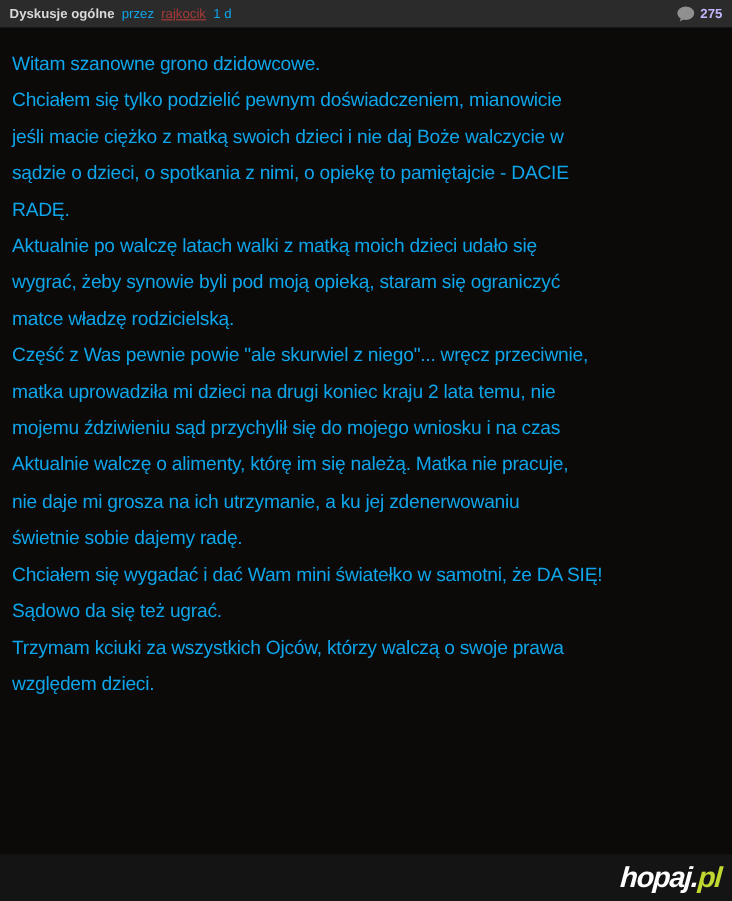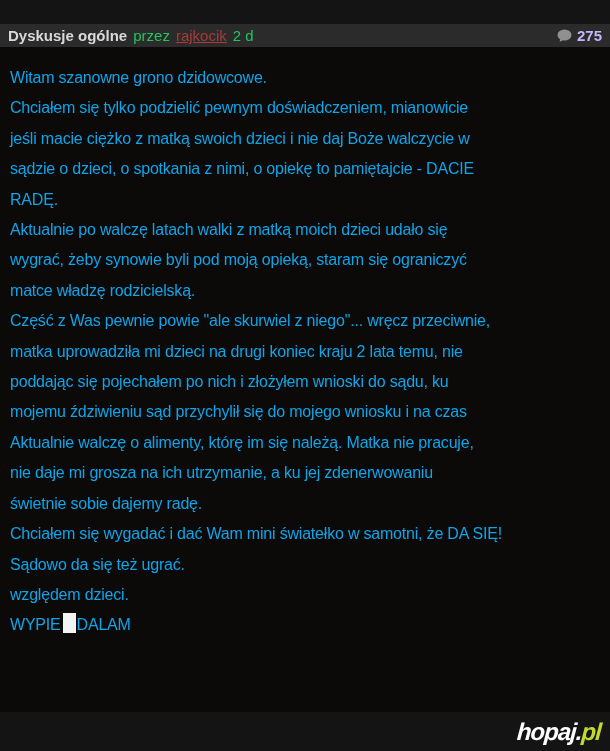--- a/index.html
+++ b/index.html
@@ -11,30 +11,29 @@
     position:relative;
   }
   
   .header{
     height:23px;
     background:#2b2b2b;
     display:flex;
     align-items:center;
     padding:0 8px;
     box-sizing:border-box;
-    font-size:15px;
-    margin-top:24px;
+    font-size:11px;
   }
   .header .title{
     color:#d9d9d9;
     font-weight:bold;
     cursor:pointer;
   }
   .header .byline,.header .time{
-    color:#22c55e;
+    color:#0ea5e9;
     margin-left:6px;
   }
   .header .author{
     color:#a93b39;
     margin-left:6px;
     cursor:pointer;
     text-decoration:underline;
   }
   .header .spacer{flex:1;}
   .comments{
@@ -91,21 +90,21 @@
   .logo .logo-white{color:#ffffff;}
   .logo .logo-green{color:#c2d831;}
 </style>
 </head>
 <body>
 
 <div class="header">
   <span class="title">Dyskusje ogólne</span>
   <span class="byline">przez</span>
   <span class="author">rajkocik</span>
-  <span class="time">2 d</span>
+  <span class="time">1 d</span>
   <span class="spacer"></span>
   <span class="comments">
     <span>
       <svg class="bubble-icon" width="15" height="14" viewBox="0 0 15 14">
         <ellipse cx="7.5" cy="6" rx="7" ry="5.6" fill="#909090"></ellipse>
         <path d="M3.5 9.5 L2.5 13 L7 10.5 Z" fill="#909090"></path>
       </svg>
     </span>
     <span>275</span>
   </span>
@@ -116,31 +115,28 @@
       <div class="post-line">Witam szanowne grono dzidowcowe.</div>
       <div class="post-line">Chciałem się tylko podzielić pewnym doświadczeniem, mianowicie</div>
       <div class="post-line">jeśli macie ciężko z matką swoich dzieci i nie daj Boże walczycie w</div>
       <div class="post-line">sądzie o dzieci, o spotkania z nimi, o opiekę to pamiętajcie - DACIE</div>
       <div class="post-line">RADĘ.</div>
       <div class="post-line">Aktualnie po walczę latach walki z matką moich dzieci udało się</div>
       <div class="post-line">wygrać, żeby synowie byli pod moją opieką, staram się ograniczyć</div>
       <div class="post-line">matce władzę rodzicielską.</div>
       <div class="post-line">Część z Was pewnie powie "ale skurwiel z niego"... wręcz przeciwnie,</div>
       <div class="post-line">matka uprowadziła mi dzieci na drugi koniec kraju 2 lata temu, nie</div>
-      <div class="post-line">poddając się pojechałem po nich i złożyłem wnioski do sądu, ku</div>
       <div class="post-line">mojemu ździwieniu sąd przychylił się do mojego wniosku i na czas</div>
       <div class="post-line">Aktualnie walczę o alimenty, którę im się należą. Matka nie pracuje,</div>
       <div class="post-line">nie daje mi grosza na ich utrzymanie, a ku jej zdenerwowaniu</div>
       <div class="post-line">świetnie sobie dajemy radę.</div>
       <div class="post-line">Chciałem się wygadać i dać Wam mini światełko w samotni, że DA SIĘ!</div>
       <div class="post-line">Sądowo da się też ugrać.</div>
+      <div class="post-line">Trzymam kciuki za wszystkich Ojców, którzy walczą o swoje prawa</div>
       <div class="post-line">względem dzieci.</div>
     </div>
-  <div class="post-line">
-    <span>WYPIE</span><span class="censor-box"></span><span>DALAM</span>
-  </div>
 </div>
 
 <div class="footer">
   <div class="logo">
     <span class="logo-white">hopaj.</span><span class="logo-green">pl</span>
   </div>
 </div>
 
 </body></html>

